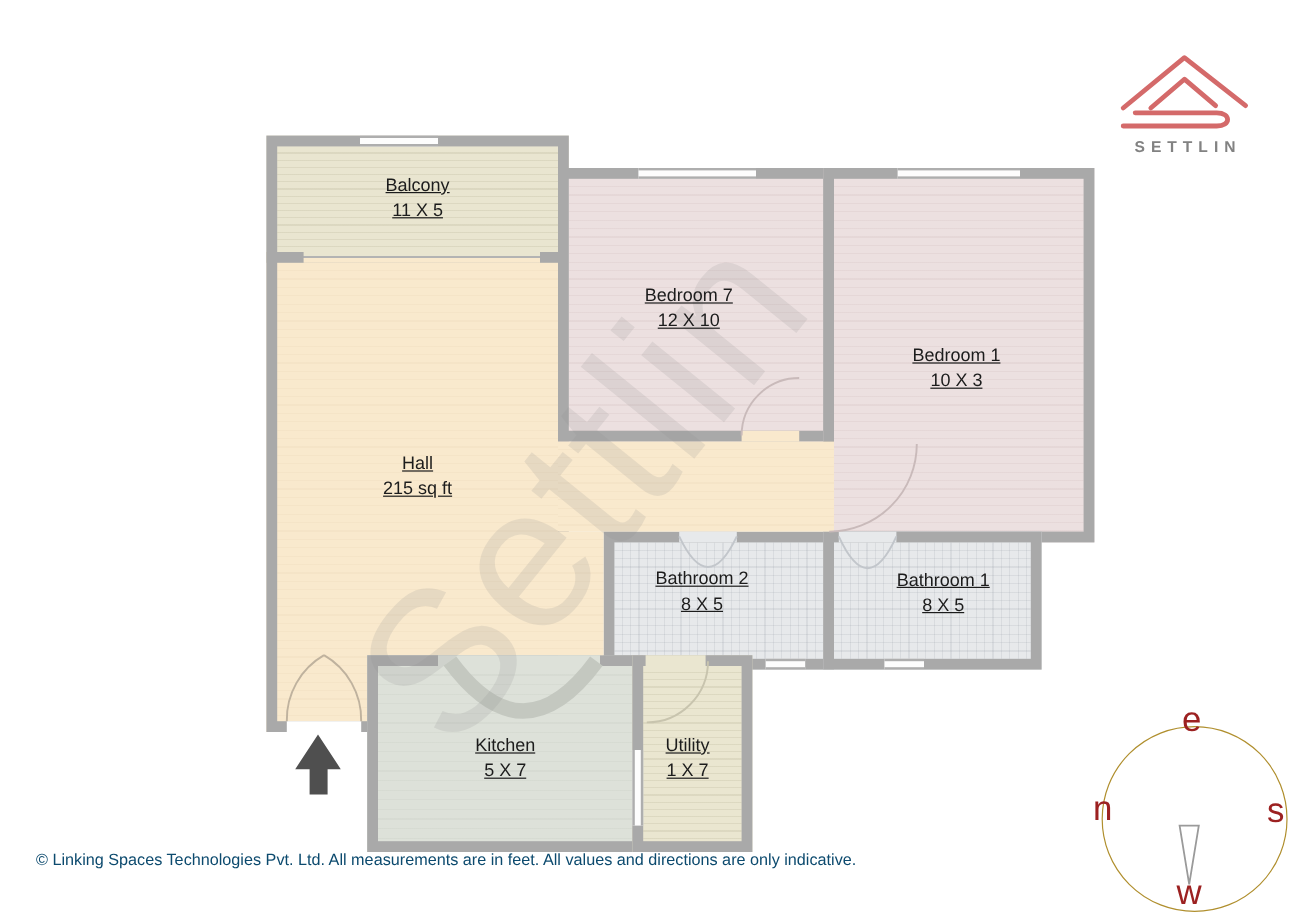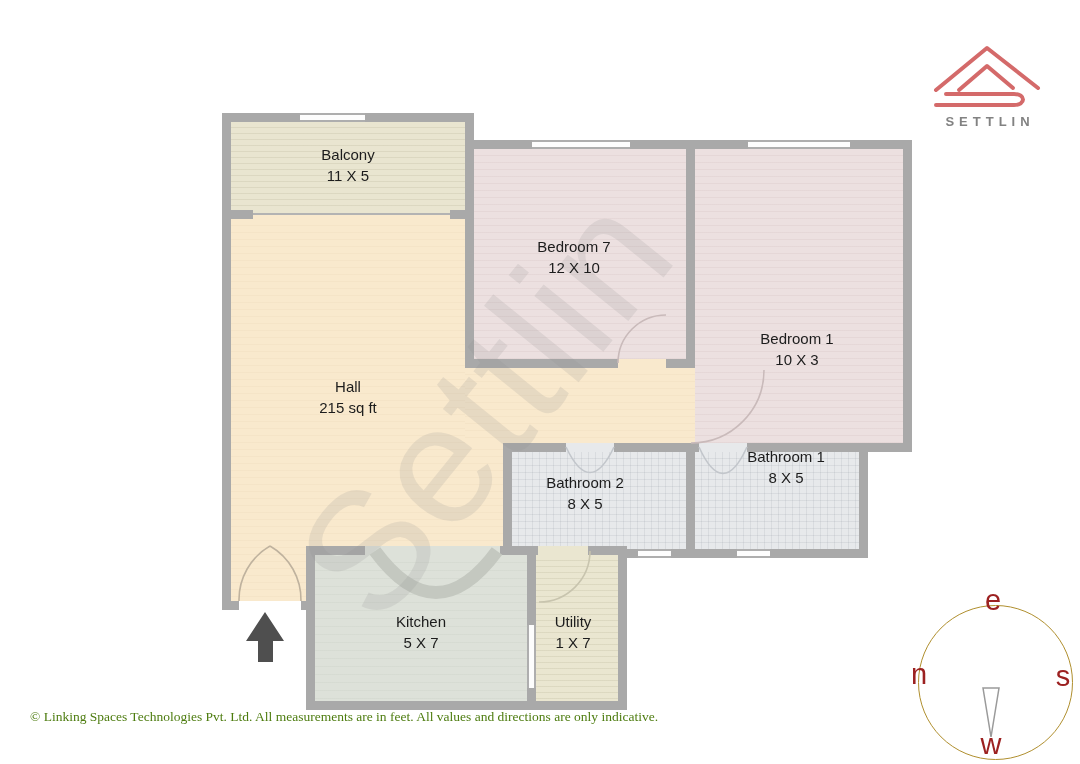--- a/index.html
+++ b/index.html
@@ -56,48 +56,48 @@
 
   
   .watermark {
     position:absolute; left:115px; top:310px; width:740px; z-index:3;
     text-align:center; font-size:168px; font-weight:400; color:#8f8f8f;
     opacity:0.17; transform:rotate(-51deg); pointer-events:none; letter-spacing:2px;
   }
 
   
   .label { position:absolute; z-index:4; width:170px; text-align:center;
-           font-size:15px; line-height:21px; color:#1c1c1c; }
+           font-size:15px; line-height:21px; color:#1c1c1c;text-decoration:underline; }
   .l-balcony  { left:263px; top:144px; }
   .l-hall     { left:263px; top:376px; }
   .l-bedroom2 { left:489px; top:236px; }
-  .l-bedroom1 { left:712px; top:286px;margin-top:42px; }
+  .l-bedroom1 { left:712px; top:286px; }
   .l-bathroom2{ left:500px; top:472px; }
-  .l-bathroom1{ left:701px; top:446px; }
+  .l-bathroom1{ left:701px; top:473px; }
   .l-kitchen  { left:336px; top:611px; }
   .l-utility  { left:488px; top:611px; }
 
   
   .logo { position:absolute; left:930px; top:30px; width:115px; z-index:5; text-align:center; }
   .logo-text { margin-top:2px; font-size:13px; font-weight:bold; letter-spacing:5px;
                color:#828282; text-indent:5px; }
 
   
   .compass-ring { position:absolute; left:918px; top:605px; width:155px; height:155px;
                   border:1.5px solid #b08f2e; border-radius:50%; box-sizing:border-box; z-index:1; }
   .compass-letter { position:absolute; z-index:4; width:26px; text-align:center;
                     font-size:29px; color:#9c2121; }
   .c-e { left:980px; top:584px; }
   .c-n { left:906px; top:658px; }
   .c-s { left:1050px; top:660px; }
   .c-w { left:978px; top:728px; }
 
   
   .footer { position:absolute; left:30px; top:709px; z-index:5;
-            font-size:13.5px; color:#4d7c0f;font-family:Liberation Serif, serif; }
+            font-size:13.5px; color:#0c4a6e; }
 </style>
 </head>
 <body>
 
 <div class="canvas">
 
   <div class="room f-stripes" id="room-balcony" style="background-color: rgb(233, 229, 208);"></div>
   <div class="room f-cream" id="room-hall" style="background-color: rgb(249, 233, 205);"></div>
   <div class="room f-bedroom" id="room-bedroom2" style="background-color: rgb(236, 224, 224);"></div>
   <div class="room f-bedroom" id="room-bedroom1" style="background-color: rgb(236, 224, 224);"></div>

